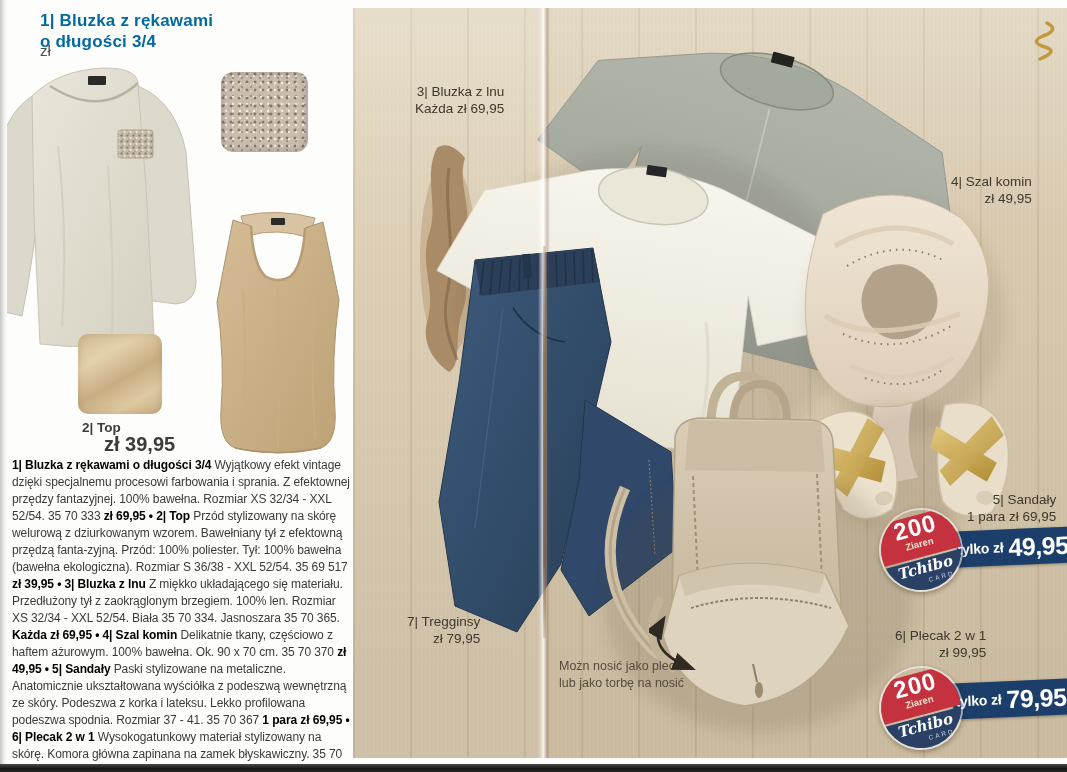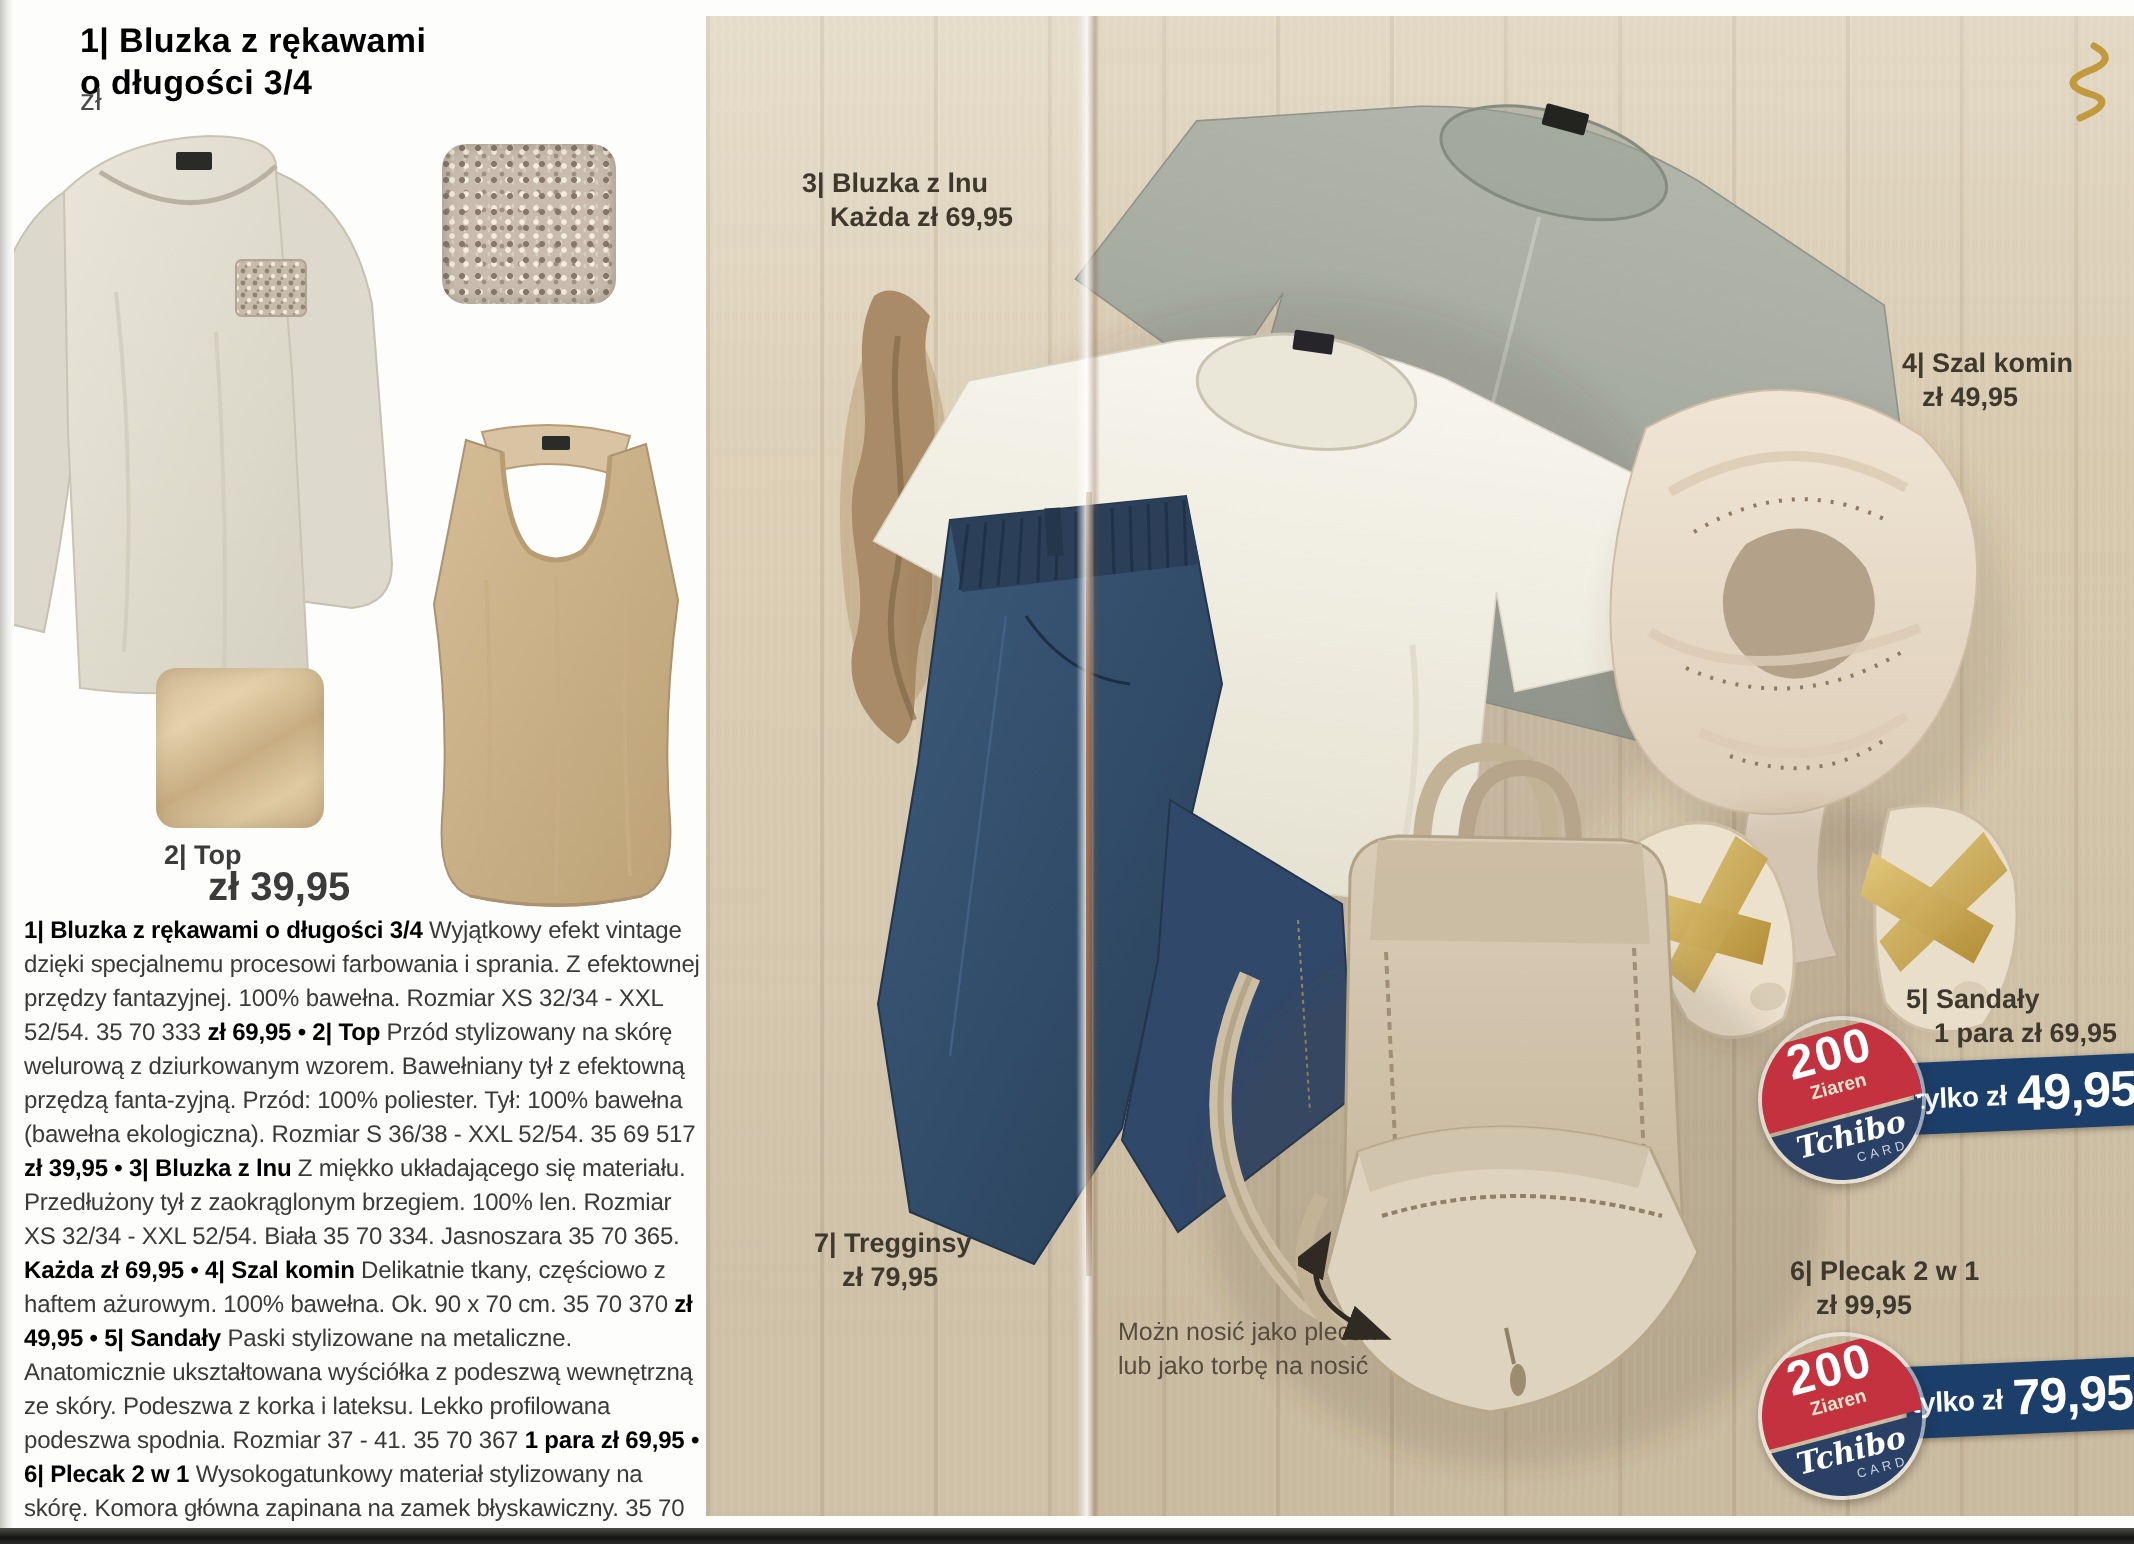--- a/index.html
+++ b/index.html
@@ -5,21 +5,21 @@
   html,body{margin:0;padding:0;background:#e9e9e7;}
   .page{position:relative;width:1067px;height:772px;background:#fdfdfb;overflow:hidden;
         font-family:"Liberation Sans",sans-serif;}
   .edge-left{position:absolute;left:0;top:0;width:7px;height:100%;
         background:linear-gradient(90deg,#c6c5c2,#efefed 60%,#fdfdfb);}
   .edge-bottom{position:absolute;left:0;bottom:0;width:100%;height:8px;
         background:linear-gradient(180deg,#4a4a46,#151514 60%,#2a2a28);}
 
   
   .p1-title{position:absolute;left:40px;top:10px;font-size:17px;line-height:21px;
-        font-weight:600;color:#000000;letter-spacing:.2px;}
+        font-weight:600;color:#0369a1;letter-spacing:.2px;}
   .p1-price{position:absolute;left:40px;top:42px;color:#4a4a48;display:flex;align-items:baseline;gap:6px;}
   .p1-price .cur{font-size:15px;font-weight:400;}
   .p1-price .val{font-size:38px;font-weight:600;letter-spacing:-.5px;}
   .swatch-sequin{position:absolute;left:221px;top:72px;width:87px;height:80px;border-radius:12px;
         background-color:#c9bcae;
         background-image:
           radial-gradient(circle at 2px 2px,#85786a 1.3px,transparent 1.7px),
           radial-gradient(circle at 5px 4px,#f4ecdd 1.2px,transparent 1.6px),
           radial-gradient(circle at 3px 6px,#9e9184 1px,transparent 1.4px),
           radial-gradient(circle at 6px 1px,#d9cfc0 1.1px,transparent 1.5px);
@@ -44,21 +44,21 @@
           linear-gradient(180deg,rgba(255,255,255,.28),rgba(255,255,255,0) 30%,rgba(80,60,35,.10) 88%),
           repeating-linear-gradient(90deg,rgba(110,85,55,.12) 0 2px,rgba(0,0,0,0) 2px 57px),
           repeating-linear-gradient(90deg,rgba(255,255,255,.09) 0 1px,rgba(0,0,0,0) 1px 4px),
           linear-gradient(90deg,#dccfb6 0 26%,#cdbda0 26.5%,#d7c9ae 27% 100%);}
   .garments{position:absolute;left:0;top:0;width:714px;height:750px;}
   .fold{position:absolute;left:185px;top:0;width:12px;height:100%;
         background:linear-gradient(90deg,rgba(120,90,60,0),rgba(255,255,255,.85) 45%,rgba(120,85,55,.30) 78%,rgba(120,90,60,0));}
   .fold-copper{position:absolute;left:5px;top:238px;width:3px;height:392px;
         background:linear-gradient(180deg,rgba(140,85,45,.2),rgba(150,92,50,.8) 30%,rgba(120,70,35,.75) 80%,rgba(140,85,45,.2));}
 
-  .photo-label{position:absolute;font-size:13.5px;line-height:16.5px;font-weight:700;color:#3e382d;}
+  .photo-label{position:absolute;font-size:13.5px;line-height:16.5px;font-weight:400;color:#3e382d;text-align:right;}
   .photo-label .l2{display:block;}
   .lbl3{left:48px;top:76px;}   .lbl3 .l2{padding-left:14px;}
   .lbl4{left:598px;top:166px;} .lbl4 .l2{padding-left:10px;}
   .lbl5{left:600px;top:484px;} .lbl5 .l2{padding-left:14px;}
   .lbl6{left:542px;top:620px;} .lbl6 .l2{padding-left:13px;}
   .lbl7{left:54px;top:606px;}  .lbl7 .l2{padding-left:14px;}
 
   .note{position:absolute;left:206px;top:650px;font-size:12.5px;line-height:17px;
         font-weight:500;color:#554c3d;}
   .arrow-wrap{position:absolute;left:296px;top:604px;}

